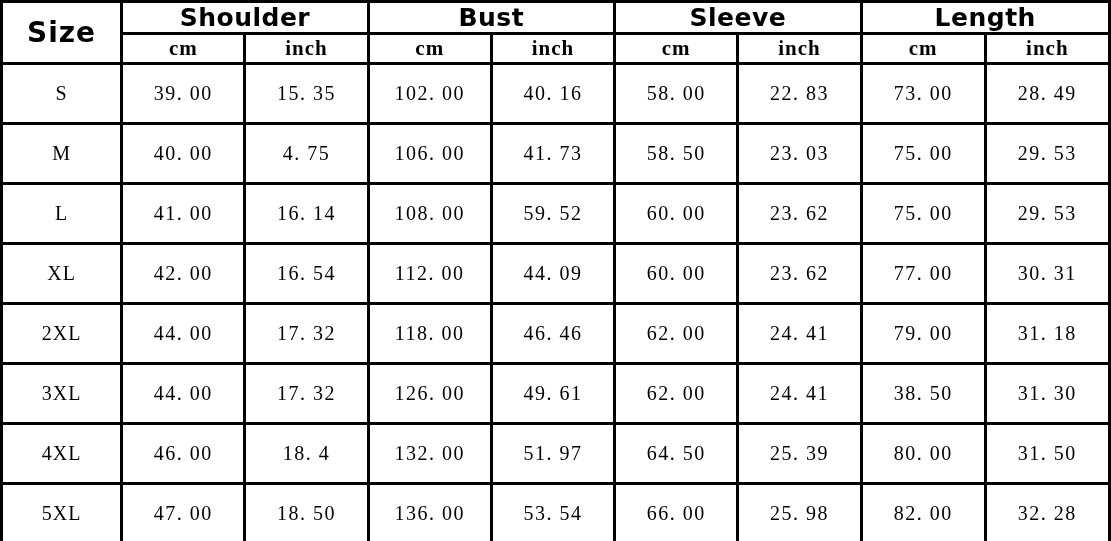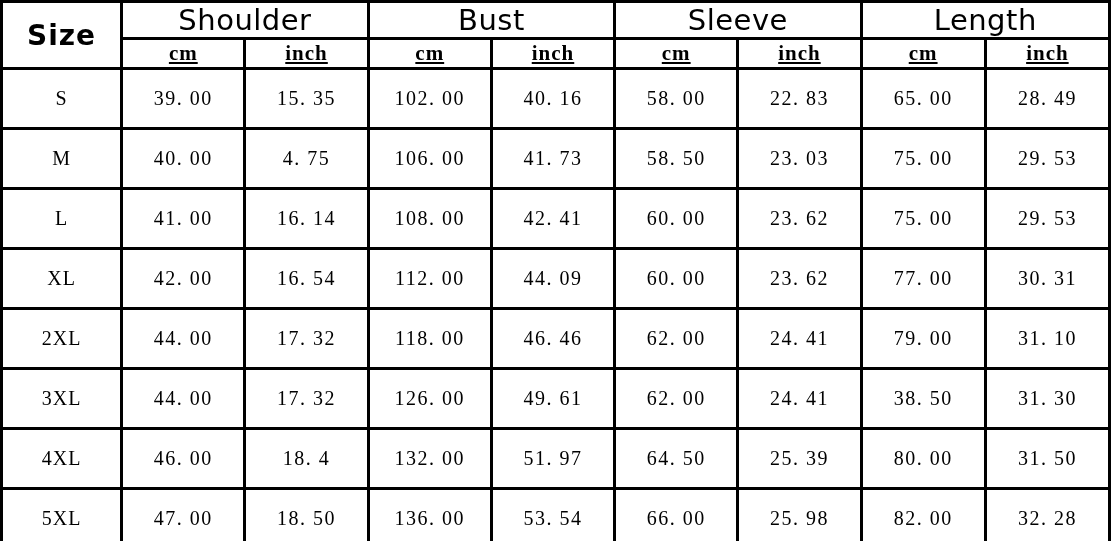--- a/index.html
+++ b/index.html
@@ -27,22 +27,22 @@
     padding: 0;
     background: #ffffff;
   }
   
   col.c-size   { width: 120px; }
   col.c-unit   { width: 123px; }
   col.c-unit2  { width: 124px; }
 
   .hdr-group {
     font-family: "DejaVu Sans", sans-serif;
-    font-weight: normal;
-    font-size: 29px;
+    font-weight: bold;
+    font-size: 25px;
     letter-spacing: 0.5px;
   }
   .hdr-size {
     font-family: "DejaVu Sans", sans-serif;
     font-weight: bold;
     font-size: 28px;
     letter-spacing: 1px;
   }
   .hdr-unit {
     font-family: "Liberation Serif", serif;
@@ -54,21 +54,21 @@
     font-size: 20px;
     letter-spacing: 1px;
   }
   .cell-val {
     font-family: "Liberation Serif", serif;
     font-size: 20px;
     letter-spacing: 1.5px;
   }
   tr.data-row { height: 60px; }
   tr.hdr-row-1 { height: 32px; }
-  tr.hdr-row-2 { height: 30px; text-decoration: underline; }
+  tr.hdr-row-2 { height: 30px; }
 </style>
 </head>
 <body>
 
 <table id="size-table">
   <colgroup>
     <col class="c-size">
     <col class="c-unit">
       <col class="c-unit">
     <col class="c-unit">
@@ -99,40 +99,40 @@
   </thead>
   <tbody>
     <tr class="data-row">
       <td class="cell-size">S</td>
       <td class="cell-val">39. 00</td>
       <td class="cell-val">15. 35</td>
       <td class="cell-val">102. 00</td>
       <td class="cell-val">40. 16</td>
       <td class="cell-val">58. 00</td>
       <td class="cell-val">22. 83</td>
-      <td class="cell-val">65. 00</td>
+      <td class="cell-val">73. 00</td>
       <td class="cell-val">28. 49</td>
     </tr>
     <tr class="data-row">
       <td class="cell-size">M</td>
       <td class="cell-val">40. 00</td>
       <td class="cell-val">4. 75</td>
       <td class="cell-val">106. 00</td>
       <td class="cell-val">41. 73</td>
       <td class="cell-val">58. 50</td>
       <td class="cell-val">23. 03</td>
       <td class="cell-val">75. 00</td>
       <td class="cell-val">29. 53</td>
     </tr>
     <tr class="data-row">
       <td class="cell-size">L</td>
       <td class="cell-val">41. 00</td>
       <td class="cell-val">16. 14</td>
       <td class="cell-val">108. 00</td>
-      <td class="cell-val">42. 41</td>
+      <td class="cell-val">59. 52</td>
       <td class="cell-val">60. 00</td>
       <td class="cell-val">23. 62</td>
       <td class="cell-val">75. 00</td>
       <td class="cell-val">29. 53</td>
     </tr>
     <tr class="data-row">
       <td class="cell-size">XL</td>
       <td class="cell-val">42. 00</td>
       <td class="cell-val">16. 54</td>
       <td class="cell-val">112. 00</td>
@@ -144,21 +144,21 @@
     </tr>
     <tr class="data-row">
       <td class="cell-size">2XL</td>
       <td class="cell-val">44. 00</td>
       <td class="cell-val">17. 32</td>
       <td class="cell-val">118. 00</td>
       <td class="cell-val">46. 46</td>
       <td class="cell-val">62. 00</td>
       <td class="cell-val">24. 41</td>
       <td class="cell-val">79. 00</td>
-      <td class="cell-val">31. 10</td>
+      <td class="cell-val">31. 18</td>
     </tr>
     <tr class="data-row">
       <td class="cell-size">3XL</td>
       <td class="cell-val">44. 00</td>
       <td class="cell-val">17. 32</td>
       <td class="cell-val">126. 00</td>
       <td class="cell-val">49. 61</td>
       <td class="cell-val">62. 00</td>
       <td class="cell-val">24. 41</td>
       <td class="cell-val">38. 50</td>

